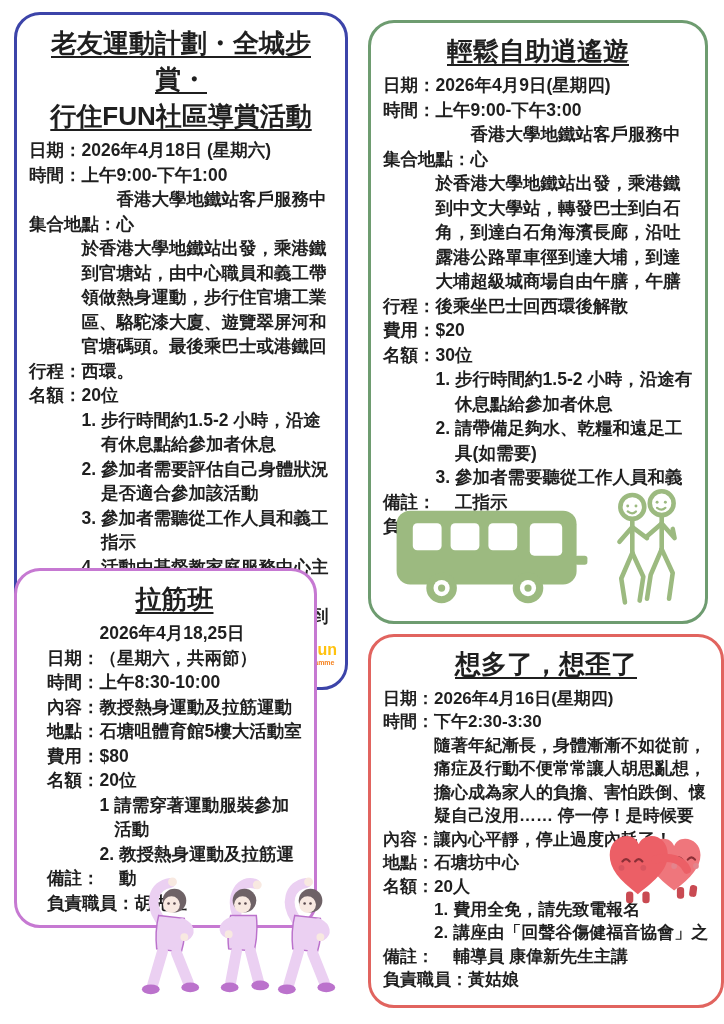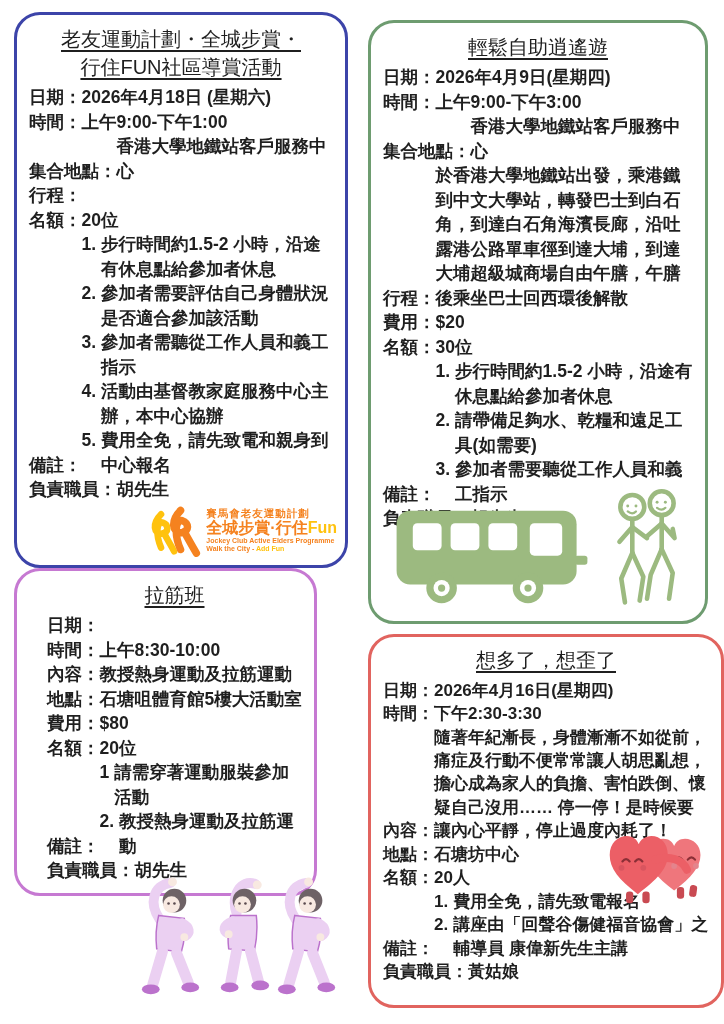--- a/index.html
+++ b/index.html
@@ -11,21 +11,21 @@
   }
   html,body{margin:0;padding:0;background:#fff;}
   #page{position:relative;width:724px;height:1024px;background:#fff;overflow:hidden;
         font-family:"Liberation Sans",sans-serif;color:var(--c-text);}
   .box{position:absolute;background:#fff;border-style:solid;border-width:3px;border-radius:26px;
        padding:8px 12px 10px 12px;box-sizing:border-box;font-size:17.5px;line-height:1.4;font-weight:600;}
   #box1{left:14px;top:12px;width:334px;min-height:556px;border-color:var(--c-blue);}
   #box2{left:368px;top:20px;width:340px;min-height:604px;border-color:var(--c-green);}
   #box3{left:14px;top:568px;width:303px;min-height:290px;border-color:var(--c-pink);padding-left:30px;}
   #box4{left:368px;top:634px;width:356px;min-height:374px;border-color:var(--c-red);font-size:17px;line-height:1.38;}
-  .title{text-align:center;font-size:20px;font-weight:400;margin:2px 0 4px 0;}
+  .title{text-align:center;font-size:26px;font-weight:700;margin:2px 0 4px 0;}
   .title .tline{display:block;text-decoration:underline;text-decoration-thickness:2px;text-underline-offset:4px;}
   .field{display:flex;align-items:flex-end;}
   .field .label{white-space:nowrap;flex:none;}
   .field .value{white-space:pre-line;}
   .notes-list{flex:1;min-width:0;}
   .note{display:flex;align-items:flex-start;}
   .note .num{flex:none;margin-right:5px;}
   .note .text{flex:1;min-width:0;}
   
   .logo{position:absolute;right:8px;bottom:8px;display:flex;align-items:center;gap:5px;}
@@ -69,20 +69,21 @@
     <div class="field">
       <span class="label">時間：</span>
       <span class="value">上午9:00-下午1:00</span>
     </div>
     <div class="field">
       <span class="label">集合地點：</span>
       <span class="value">香港大學地鐵站客戶服務中心</span>
     </div>
     <div class="field">
       <span class="label">行程：</span>
+      <span class="value">於香港大學地鐵站出發，乘港鐵到官塘站，由中心職員和義工帶領做熱身運動，步行住官塘工業區、駱駝漆大廈、遊覽翠屏河和官塘碼頭。最後乘巴士或港鐵回西環。</span>
     </div>
     <div class="field">
       <span class="label">名額：</span>
       <span class="value">20位</span>
     </div>
     <div class="field">
       <span class="label">備註：</span>
       <div class="notes-list">
         <div class="note">
           <span class="num">1.</span>
@@ -216,20 +217,22 @@
       </svg>
     </div>
   </div>
 
   <div class="box" id="box3">
     <div class="title">
       <span class="tline">拉筋班</span>
     </div>
     <div class="field">
       <span class="label">日期：</span>
+      <span class="value">2026年4月18,25日
+（星期六，共兩節）</span>
     </div>
     <div class="field">
       <span class="label">時間：</span>
       <span class="value">上午8:30-10:00</span>
     </div>
     <div class="field">
       <span class="label">內容：</span>
       <span class="value">教授熱身運動及拉筋運動</span>
     </div>
     <div class="field">

